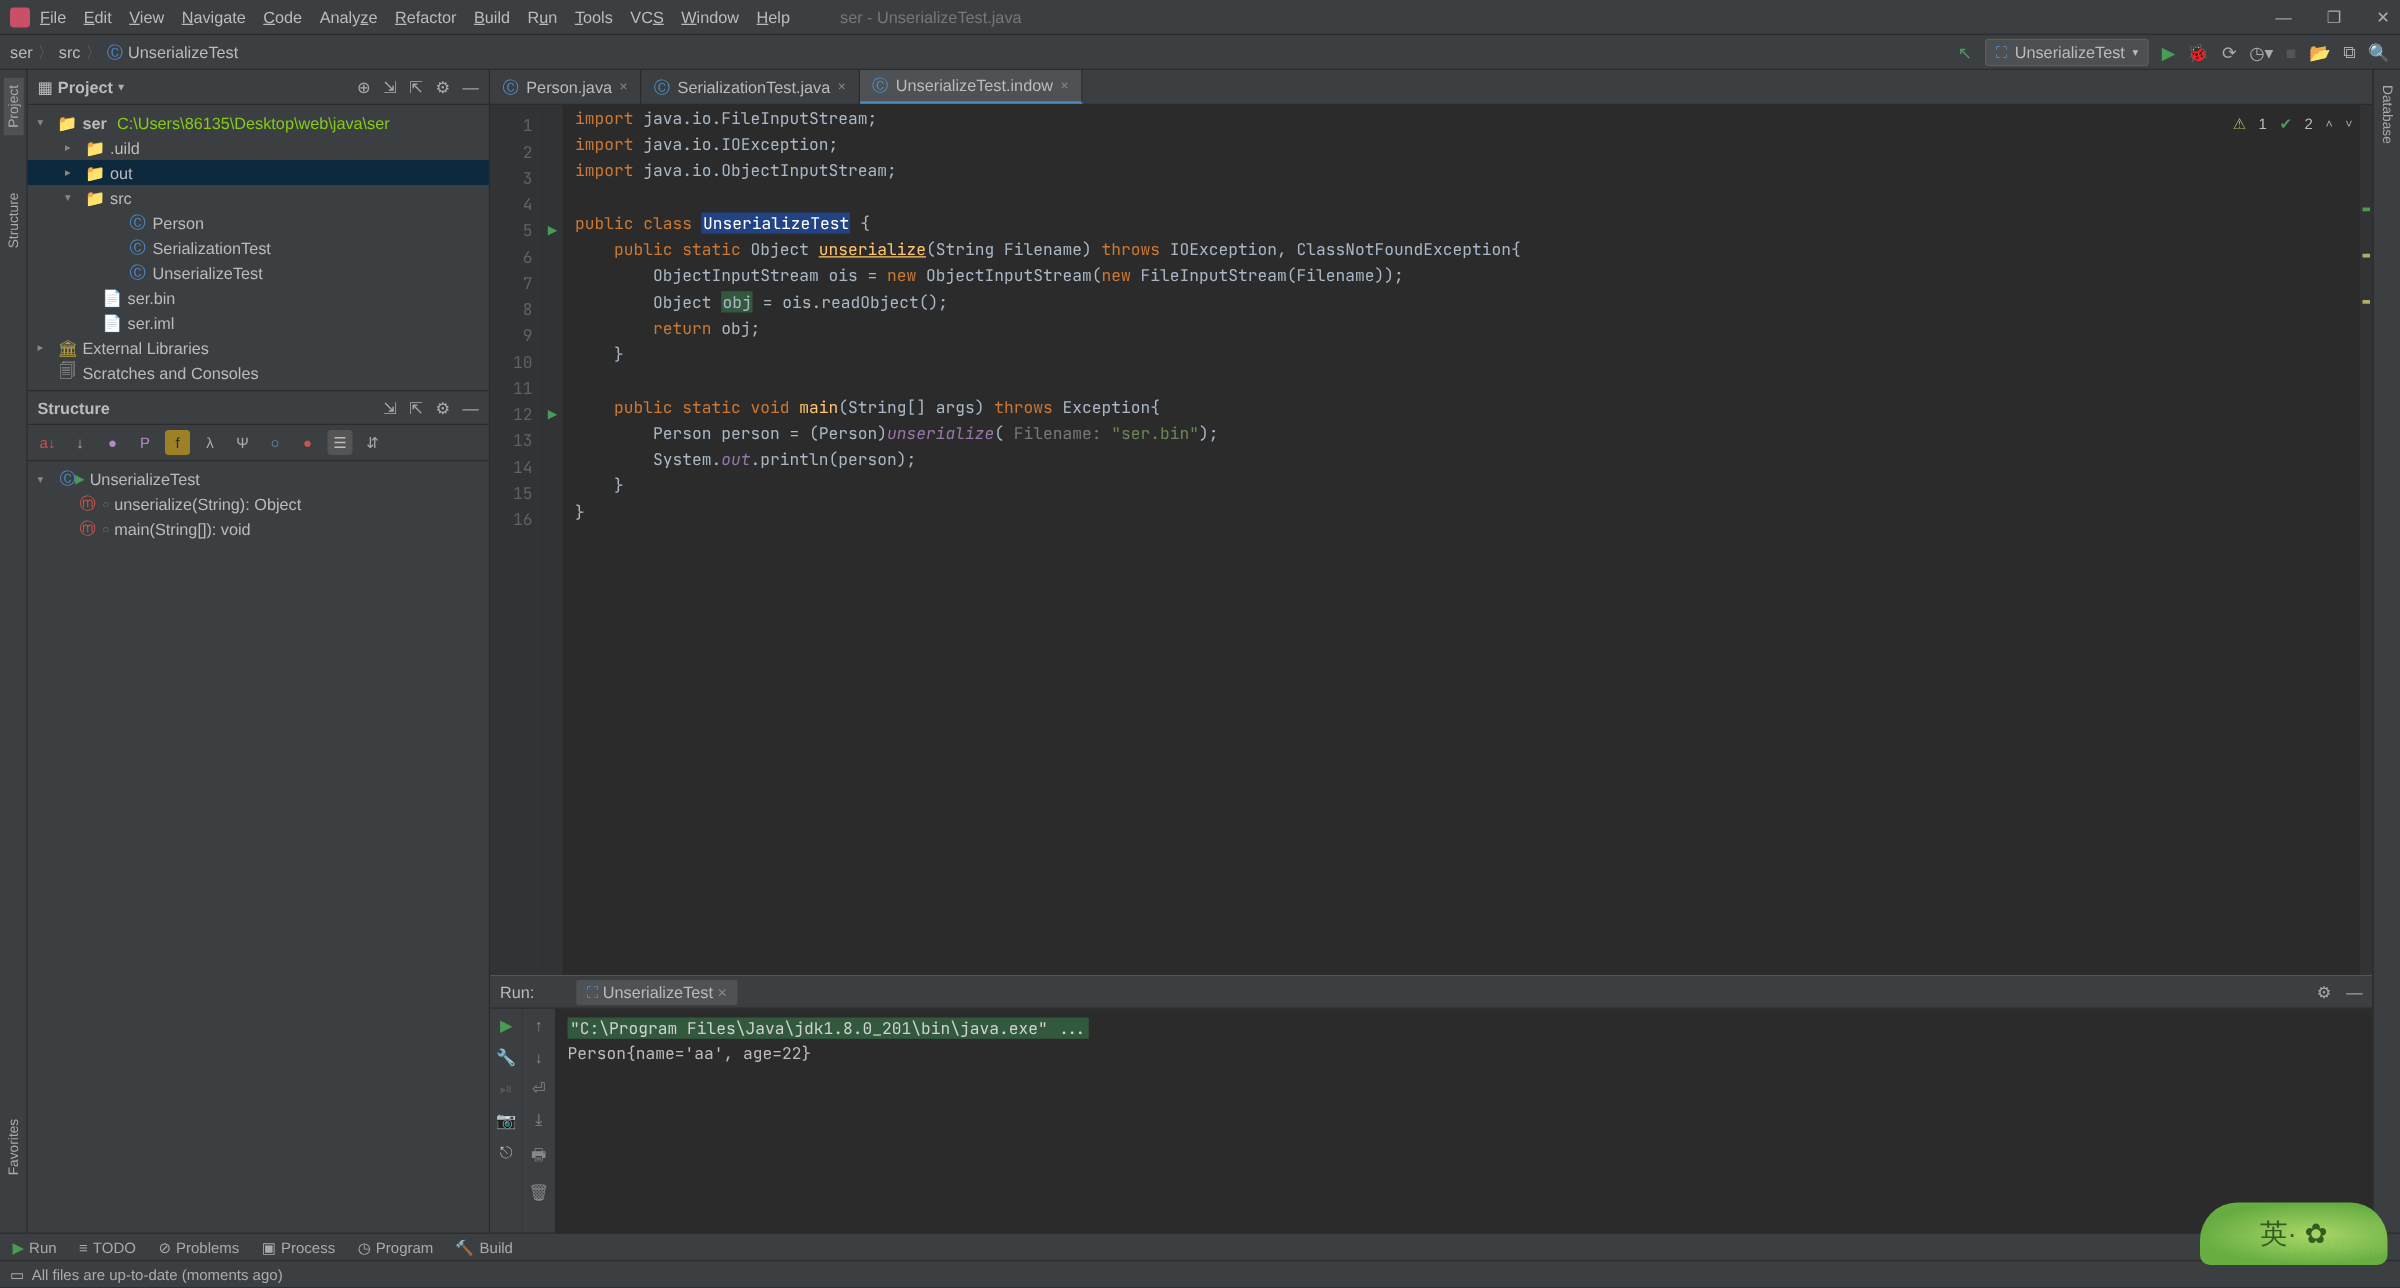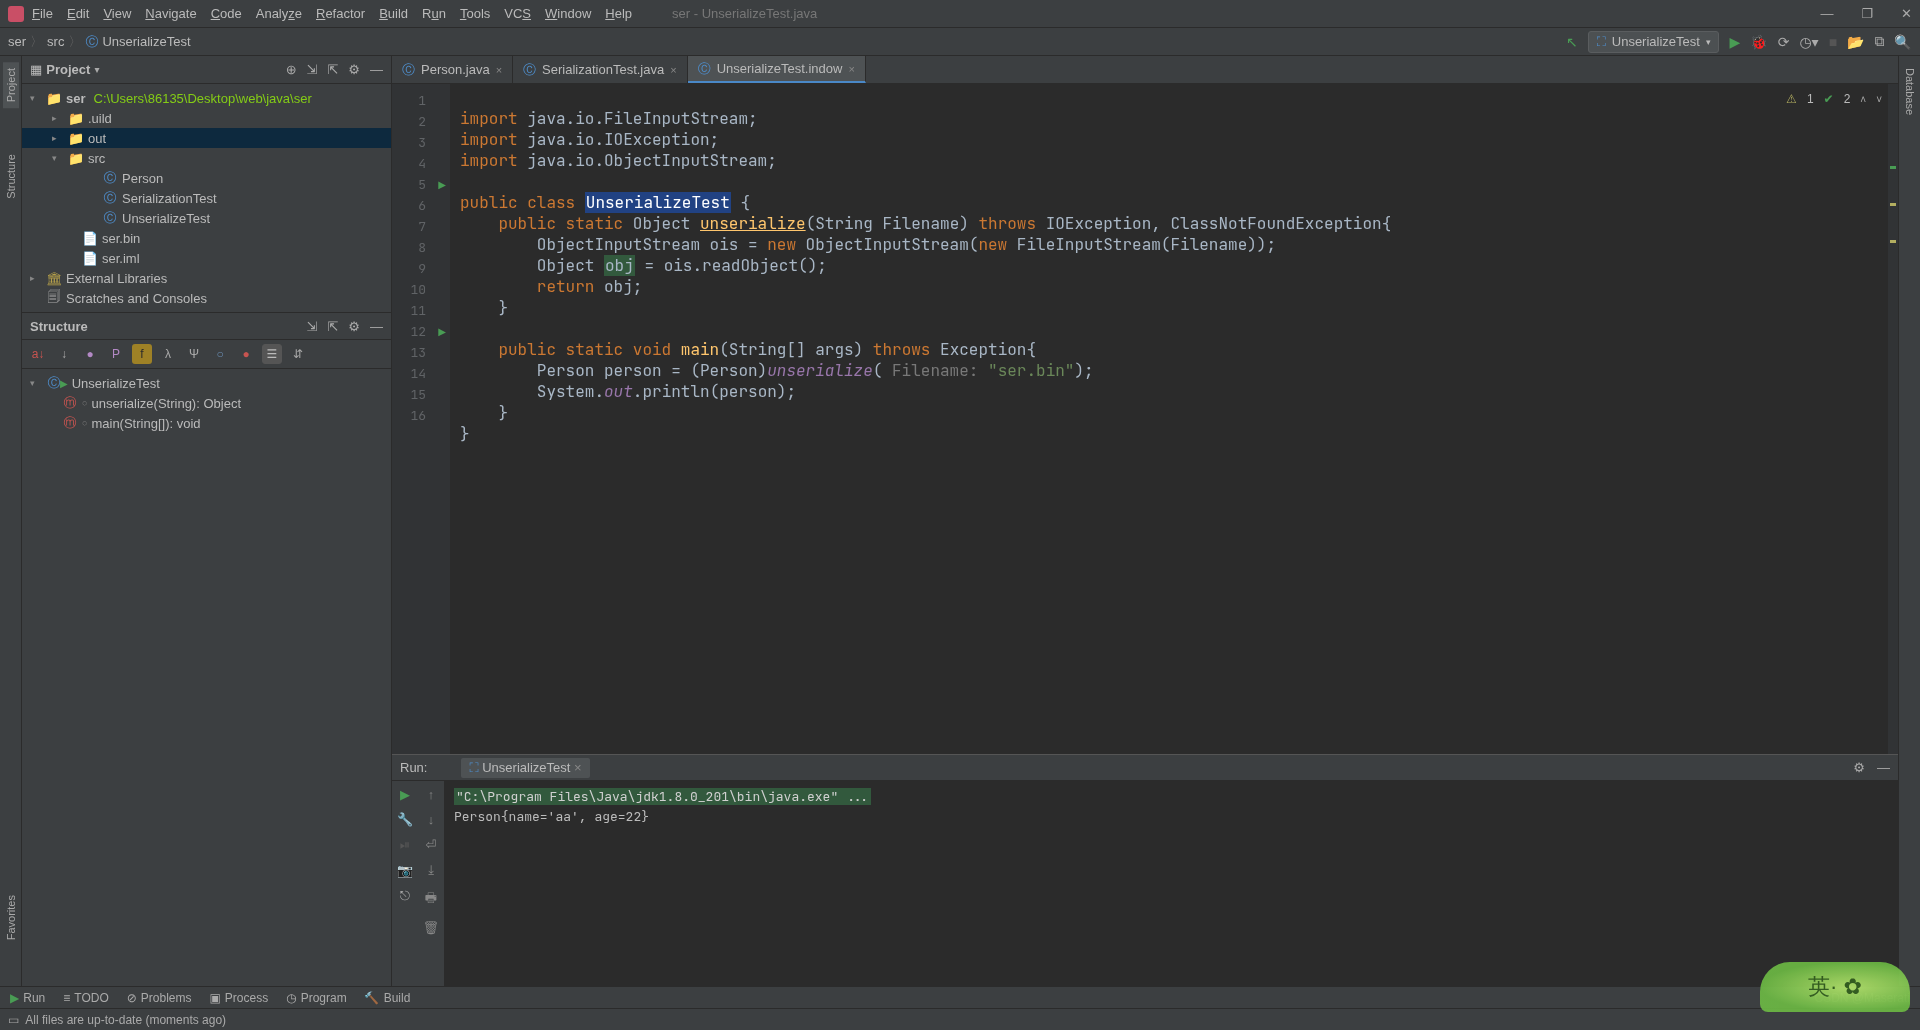--- a/index.html
+++ b/index.html
@@ -115,43 +115,43 @@
 .tab.active { background: #4e5254; border-bottom: 2px solid #4a88c7; }
 .tab .close { color: #888; font-size: 11px;}
 .editor-body { flex:1; display:flex; min-height:0; position:relative;}
 .line-gutter {
   width: 42px; background:#313335; text-align:right; padding: 6px 8px 0 0;
   color:#606366; font-family:"JetBrains Mono","Consolas",monospace; font-size:13px;
   line-height:21px;
 }
 .run-gutter { width: 16px; background:#313335; padding-top:6px; line-height:21px; font-size:10px; color:#499c54; text-align:center;}
 .code {
-  flex:1; padding:24px 0 0 10px; font-family:"JetBrains Mono","Consolas",monospace;
-  font-size:16px; line-height:21px; white-space:pre; color:#a9b7c6;
+  flex:1; padding:0 0 0 10px; font-family:"JetBrains Mono","Consolas",monospace;
+  font-size:13px; line-height:21px; white-space:pre; color:#a9b7c6;
   overflow:hidden;
 }
 .code .kw{color:#cc7832;} .code .str{color:#6a8759;}
 .code .mth{color:#ffc66d;}
 .code .static{color:#9876aa; font-style:italic;}
 .code .param-hint{color:#787878;}
 .code .ul{text-decoration:underline;}
 .code .hl-class{background:#214283; color:#fff; padding:0 1px;}
 .code .hl-var{background:#32593d; padding:0 1px;}
 .editor-status {
   position:absolute; top:6px; right:10px; display:flex; gap:10px; align-items:center;
   background:#2b2b2b; padding:2px 6px; font-size:12px;
 }
 .editor-status .warn{color:#b3ae60;} .editor-status .ok{color:#499c54;}
 .editor-status .chev{color:#aaa; font-size:10px;}
 .right-marker { width:10px; background:#313335;}
 .right-marker .m { width:6px; height:3px; margin:2px auto;}
 .m-green{background:#499c54;} .m-yellow{background:#b3ae60;}
 
 .run-panel {
-  height: 232px; border-top:1px solid #555; background:#2b2b2b;
+  height: 206px; border-top:1px solid #555; background:#2b2b2b;
   display:flex; flex-direction:column;
 }
 .run-header {
   height:26px; background:#3c3f41; border-bottom:1px solid #2b2b2b;
   display:flex; align-items:center; padding:0 8px; gap:10px;
 }
 .run-header .cfg-tab{ background:#4e5254; padding:2px 8px; border-radius:2px;margin-left:24px;}
 .run-header .right{margin-left:auto; display:flex; gap:12px; color:#aaa;}
 .run-body{ flex:1; display:flex;}
 .run-toolbar{

